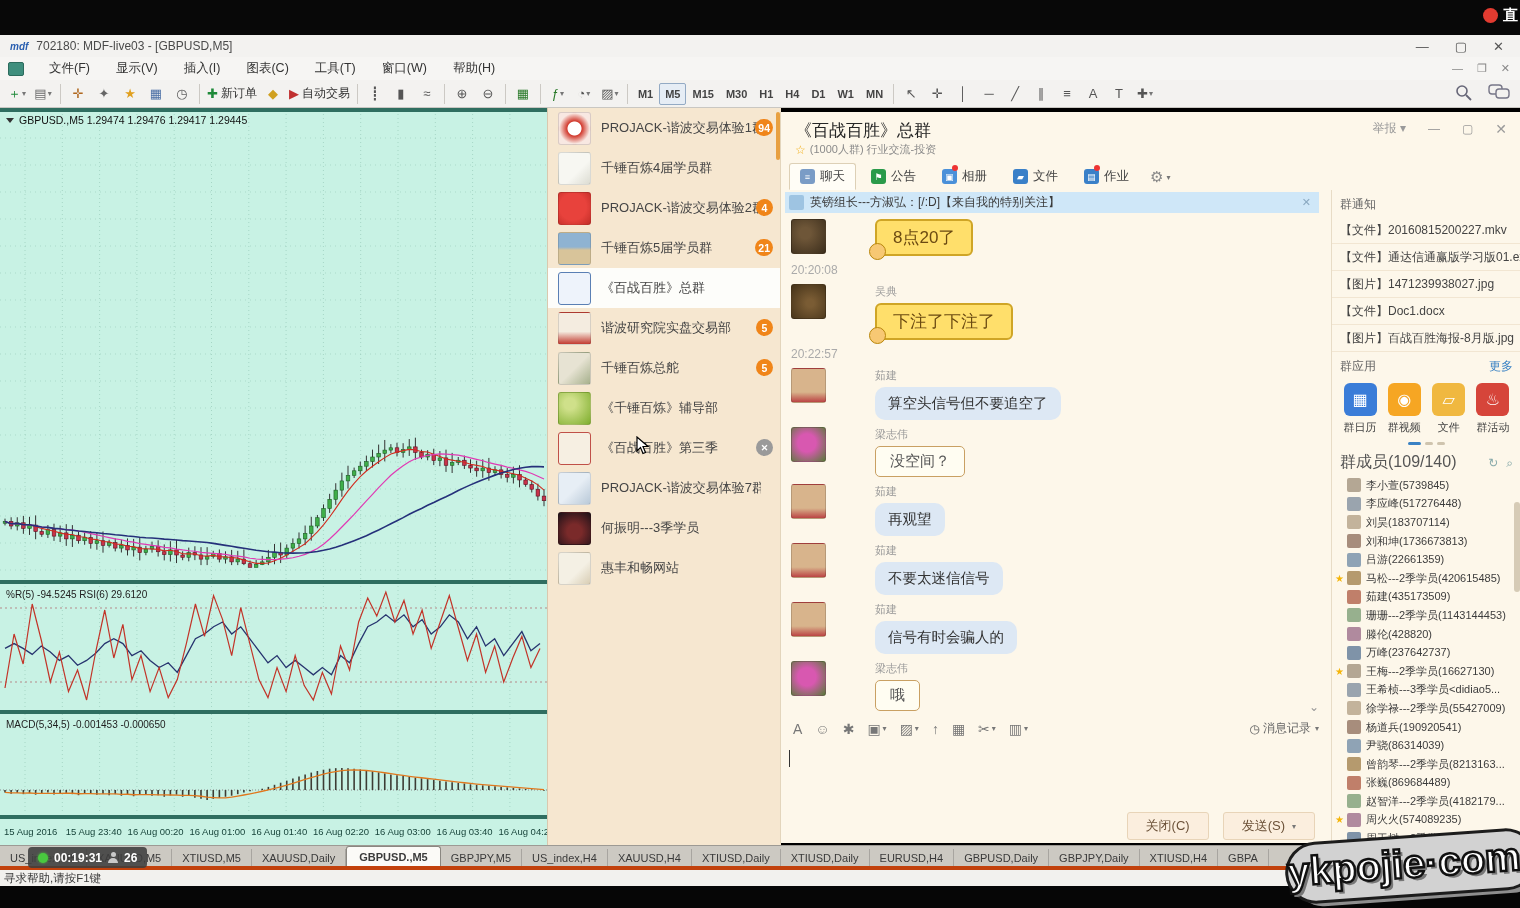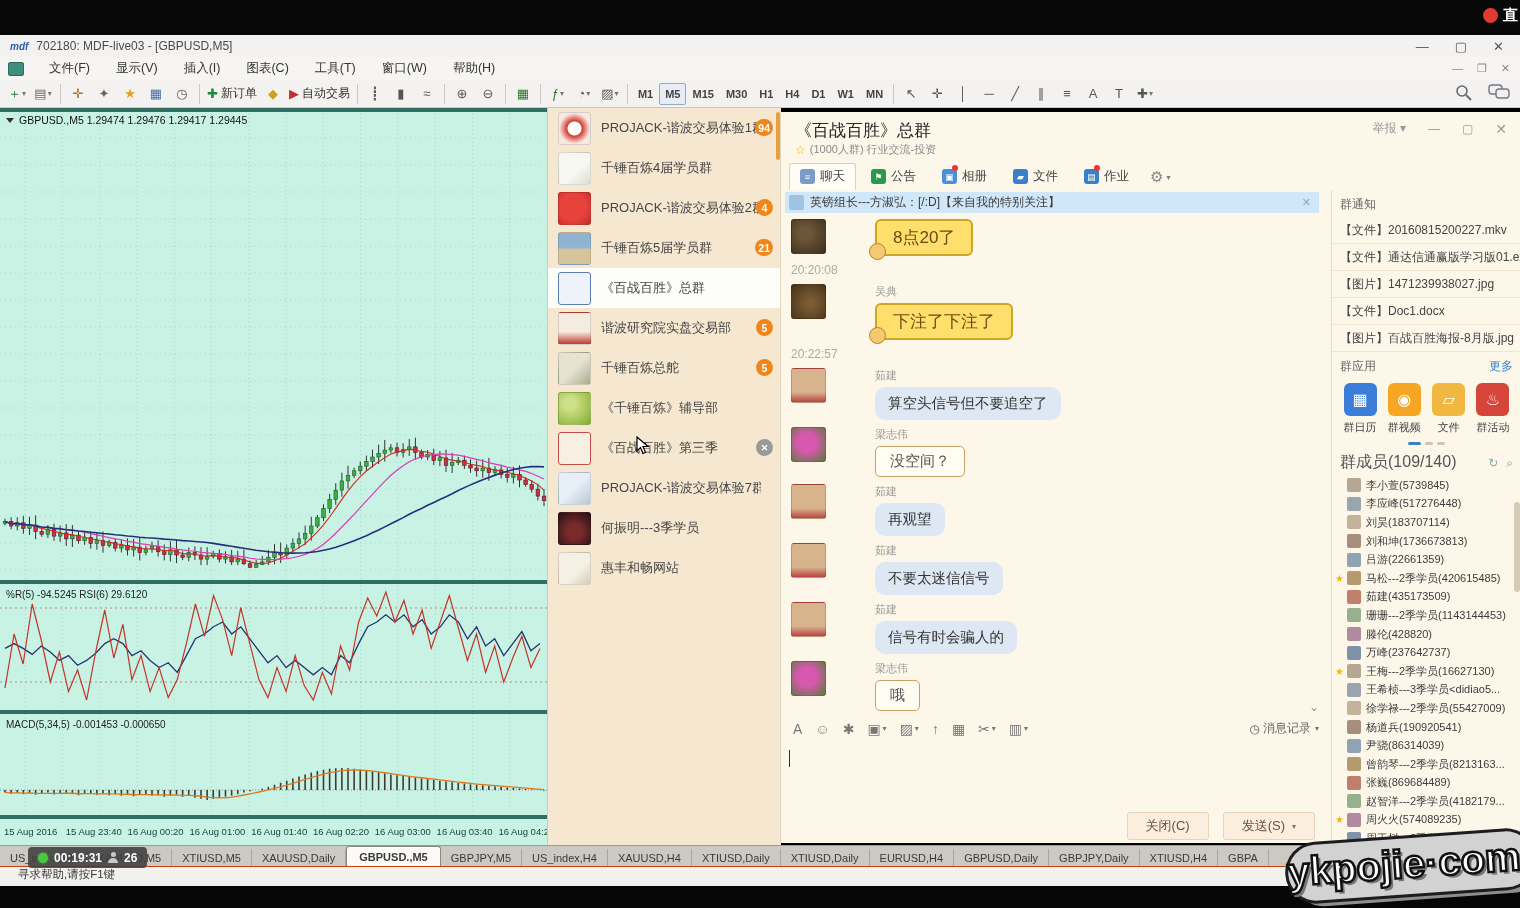--- a/index.html
+++ b/index.html
@@ -114,22 +114,22 @@
   #mem-head .side-t{font-size:16px;color:#555;}
   #mem-icons{margin-left:auto;display:flex;gap:8px;color:#8aa;font-size:12px;}
   .mem-row{height:18.6px;display:flex;align-items:center;font-size:11px;color:#3c3c3c;padding-left:3px;white-space:nowrap;overflow:hidden;}
   .mem-star{width:12px;color:#f5b50a;font-size:10px;flex:0 0 12px;}
   .mem-av{width:14px;height:14px;border-radius:2px;margin-right:5px;flex:0 0 14px;}
   #side-scroll{position:absolute;right:1px;top:390px;width:6px;height:90px;background:#d6cbb6;border-radius:3px;}
   
   #tabs-bar{left:0;top:845px;width:1520px;height:21px;background:#ccc9c2;border-top:1px solid #9d9a94;display:flex;align-items:flex-end;overflow:hidden;}
   .btab{font-size:11px;color:#3a3a3a;padding:3px 10px;border-right:1px solid #a8a5a0;white-space:nowrap;}
   .btab.active{background:#fbfaf7;border:1px solid #8a8781;border-bottom:none;border-radius:3px 3px 0 0;padding:4px 12px;font-weight:bold;}
-  #status-bar{left:0;top:866px;width:1520px;height:20px;background:#f2f1ee;border-top:1px solid #c2410c;
-              font-size:11.5px;color:#3a3a3a;display:flex;align-items:flex-start;padding-left:18px;box-sizing:border-box;}
+  #status-bar{left:0;top:866px;width:1520px;height:20px;background:#f2f1ee;border-top:4px solid #c2410c;
+              font-size:11.5px;color:#3a3a3a;display:flex;align-items:flex-end;padding-left:4px;box-sizing:border-box;}
   #bottom-strip{left:0;top:886px;width:1520px;height:22px;background:#060606;}
   
   #timer-badge{left:28px;top:847px;height:21px;background:rgba(62,62,62,.88);border-radius:4px;display:flex;align-items:center;
                gap:6px;padding:0 10px;color:#fff;font-size:12px;font-weight:bold;}
   #timer-dot{width:10px;height:10px;border-radius:50%;background:#49c93f;box-shadow:0 0 3px #49c93f;}
   .person{position:relative;width:10px;height:11px;}
   .person:before{content:"";position:absolute;left:2.5px;top:0;width:5px;height:5px;border-radius:50%;background:#c9c9c9;}
   .person:after{content:"";position:absolute;left:0;top:5.5px;width:10px;height:5.5px;border-radius:5px 5px 0 0;background:#c9c9c9;}
   #wm-blob{right:-14px;top:838px;width:246px;height:56px;background:#d2d2d2;border-radius:28px;transform:rotate(-4deg);
            box-shadow:0 0 0 3px #1c1c1c, 6px 6px 0 0 #8e8e8e;}

